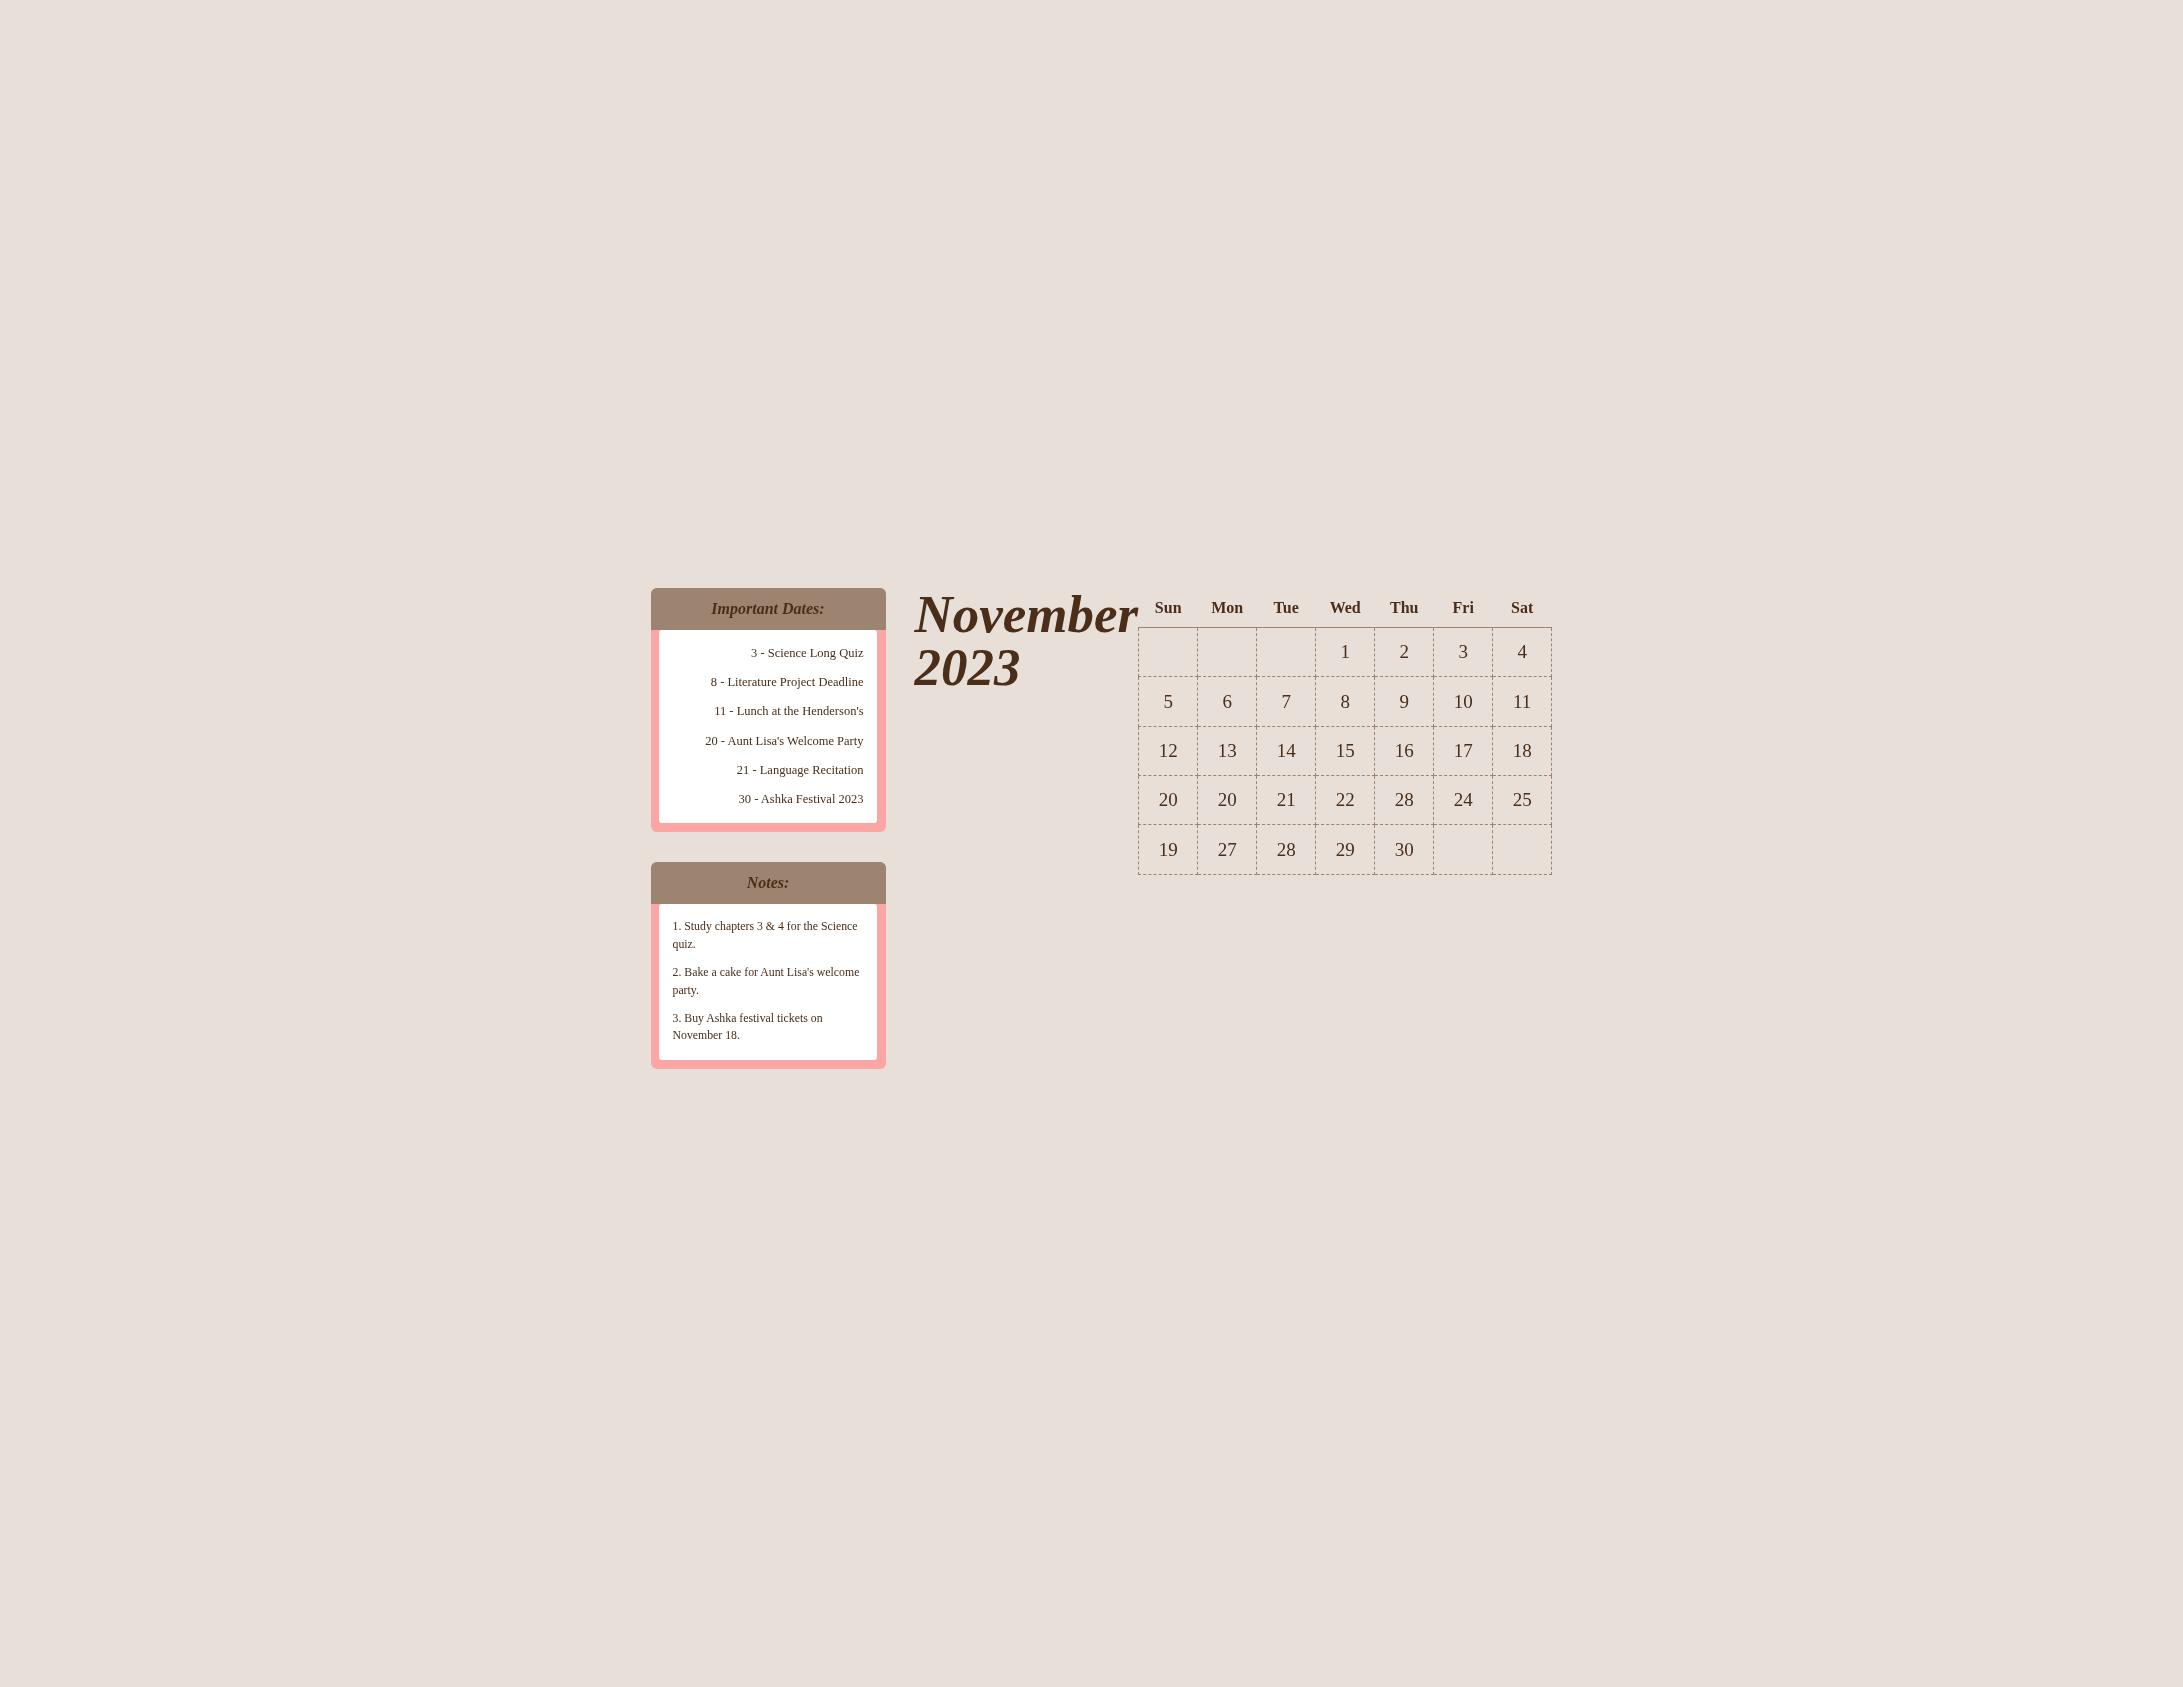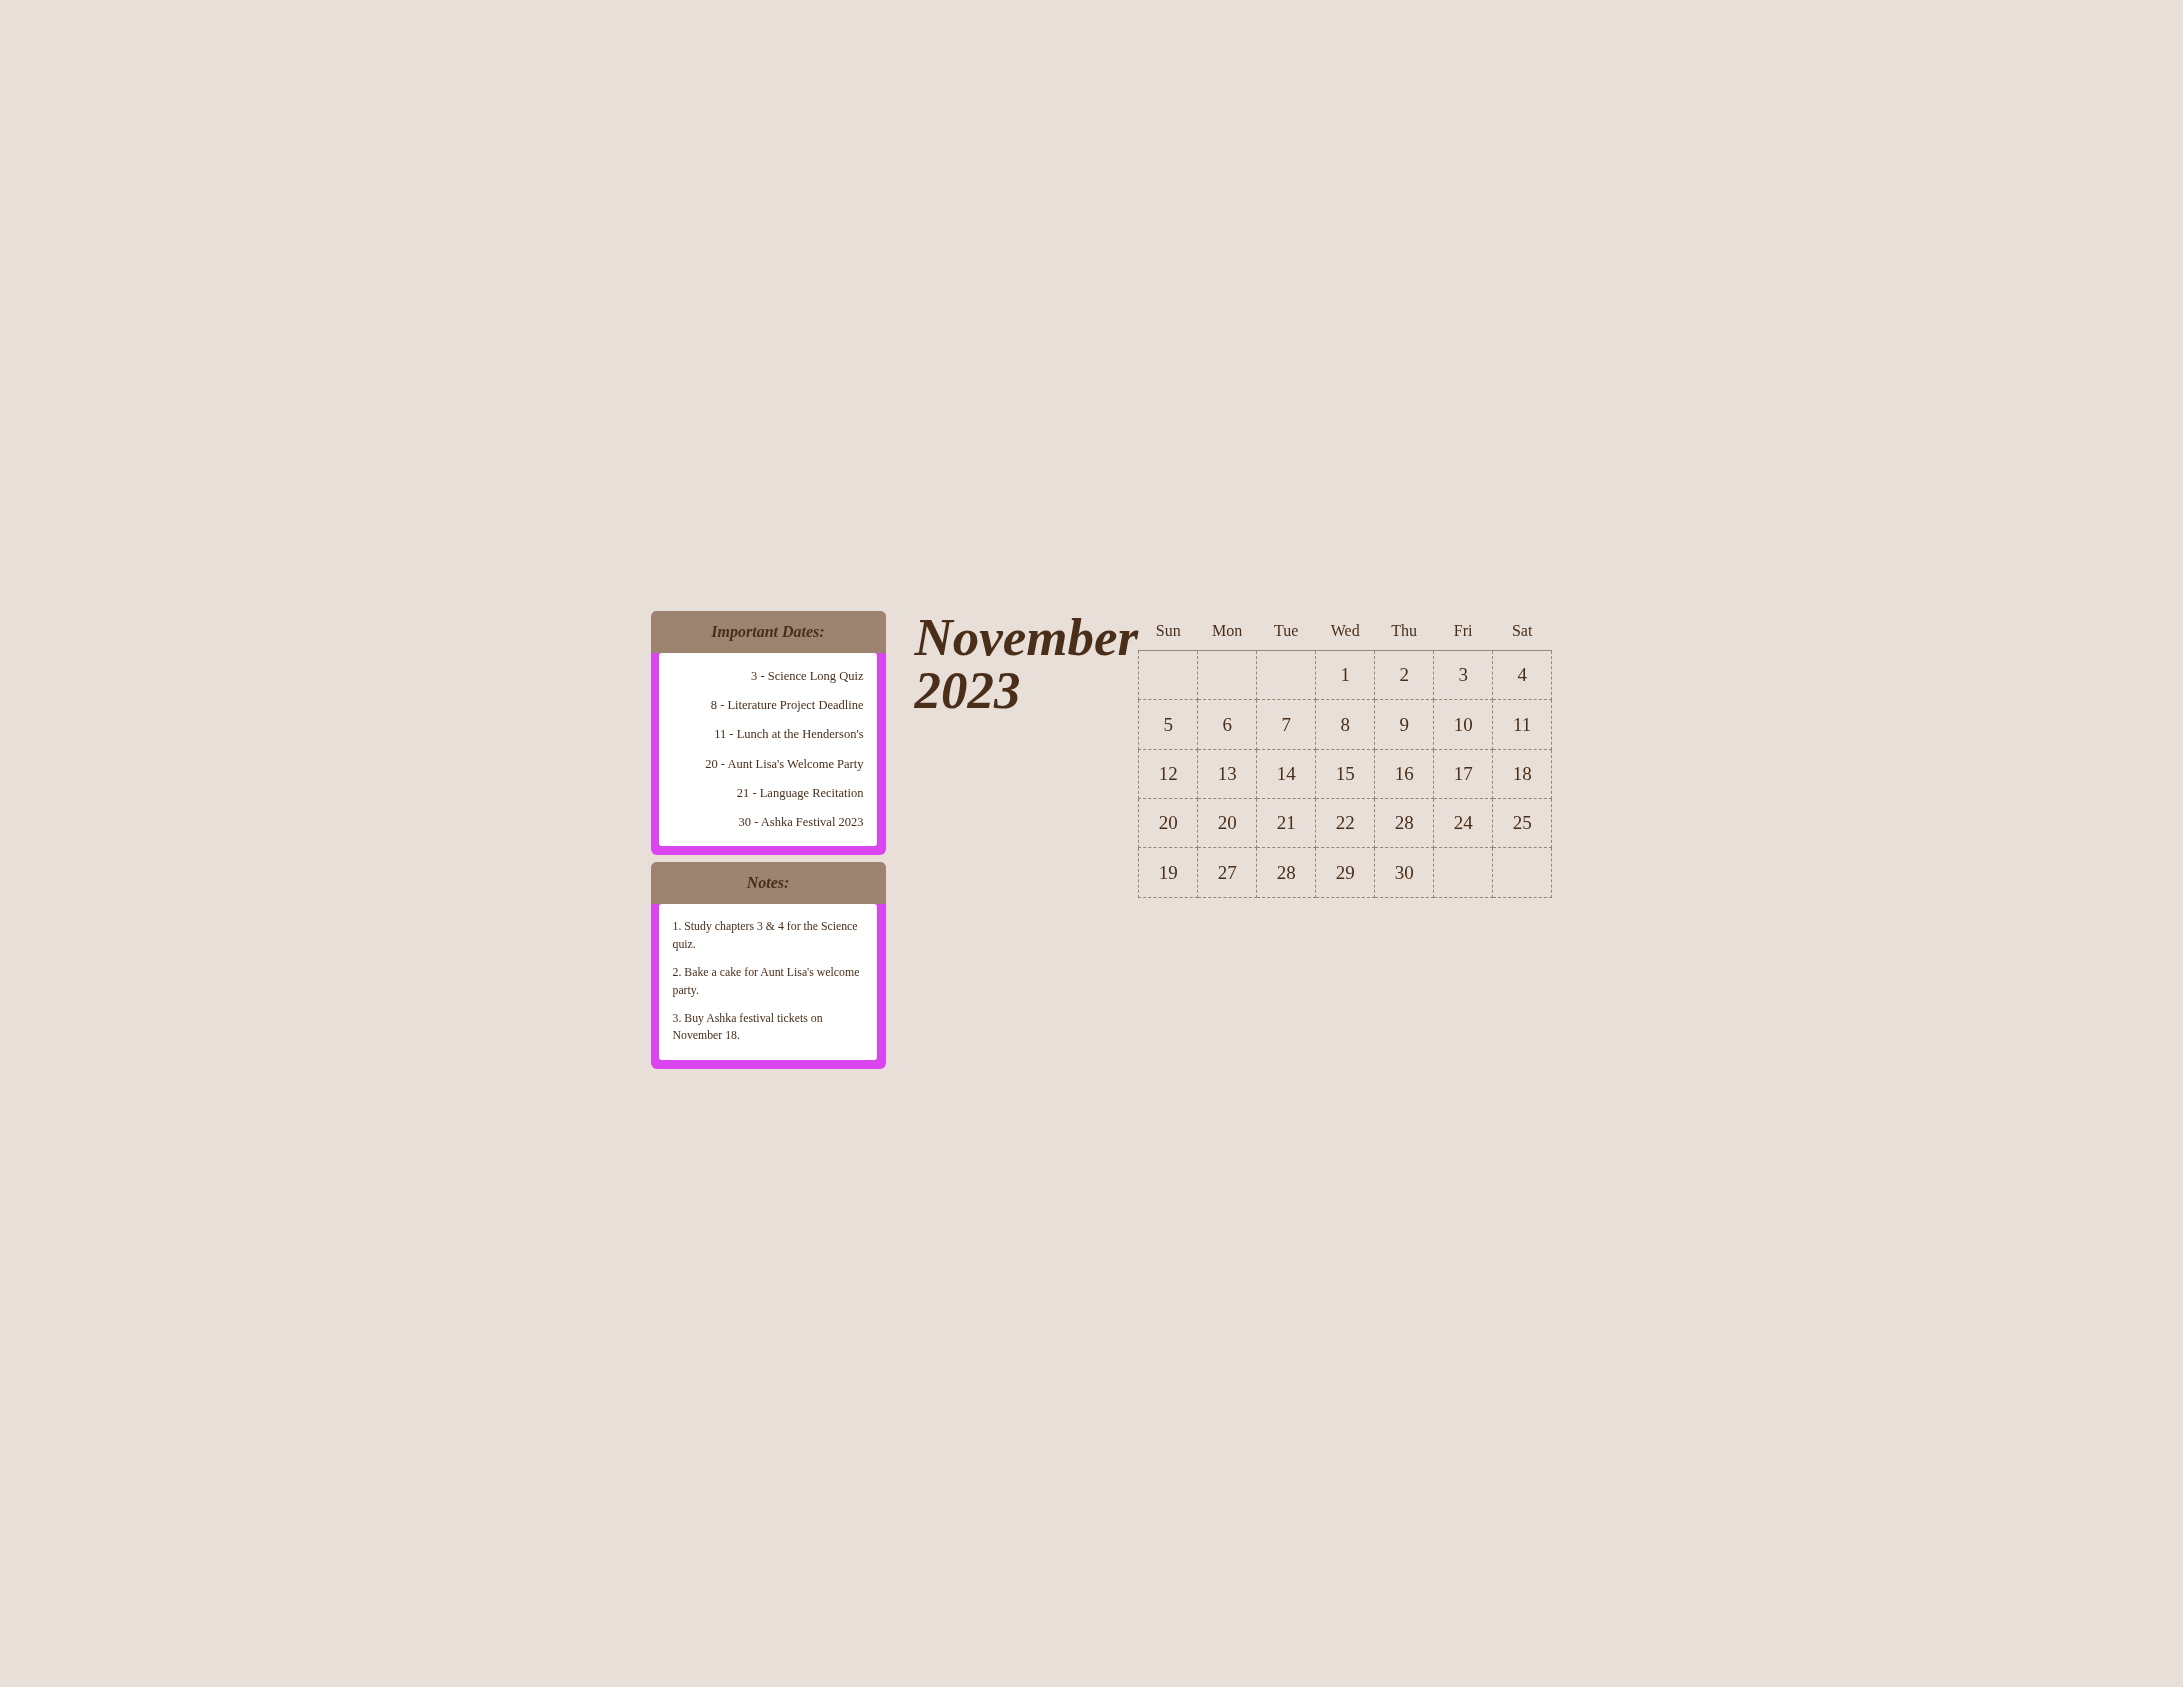--- a/index.html
+++ b/index.html
@@ -27,23 +27,23 @@
     
     .sidebar {
       width: 235px;
       flex-shrink: 0;
       display: flex;
       flex-direction: column;
       gap: 0;
     }
 
     .sidebar-section {
-      background-color: #d946ef;
+      background-color: #fca5a5;
       border-radius: 5.9px;
-      margin-bottom: 7px;
+      margin-bottom: 30px;
       overflow: hidden;
     }
 
     .sidebar-section-header {
       background-color: #9c8470;
       padding: 11.8px 14.7px;
       text-align: center;
     }
 
     .sidebar-section-header span {
@@ -110,21 +110,21 @@
     }
 
     .calendar-grid {
       width: 100%;
       border-collapse: collapse;
     }
 
     .calendar-grid th {
       color: #4a2e1a;
       font-size: 16px;
-      font-weight: normal;
+      font-weight: bold;
       padding: 10.3px 7.4px;
       text-align: center;
     }
 
     .calendar-grid td {
       border: 0.7px dashed #9c8470;
       padding: 13.2px 10.3px;
       text-align: center;
       vertical-align: top;
       font-size: 19px;

